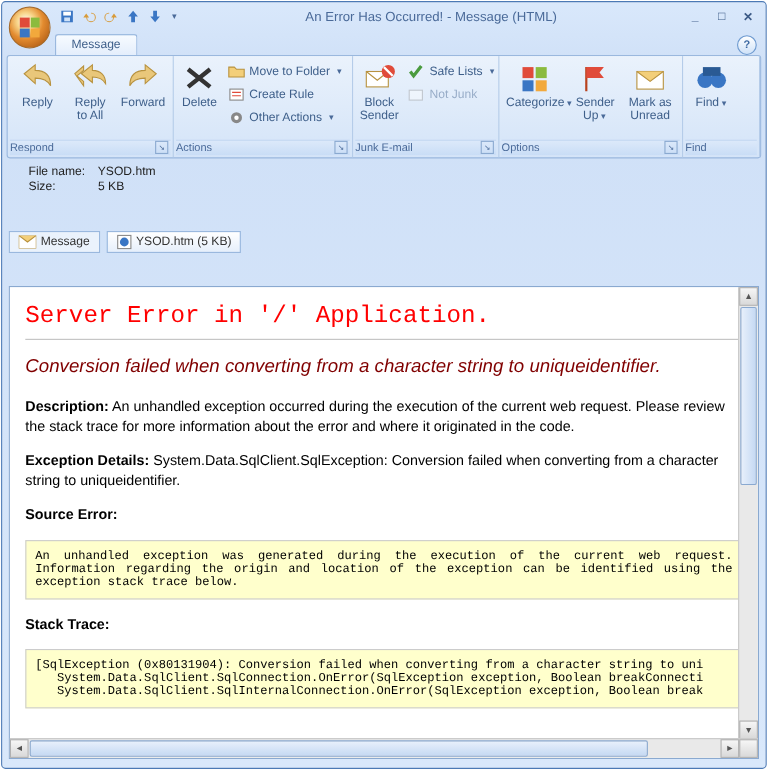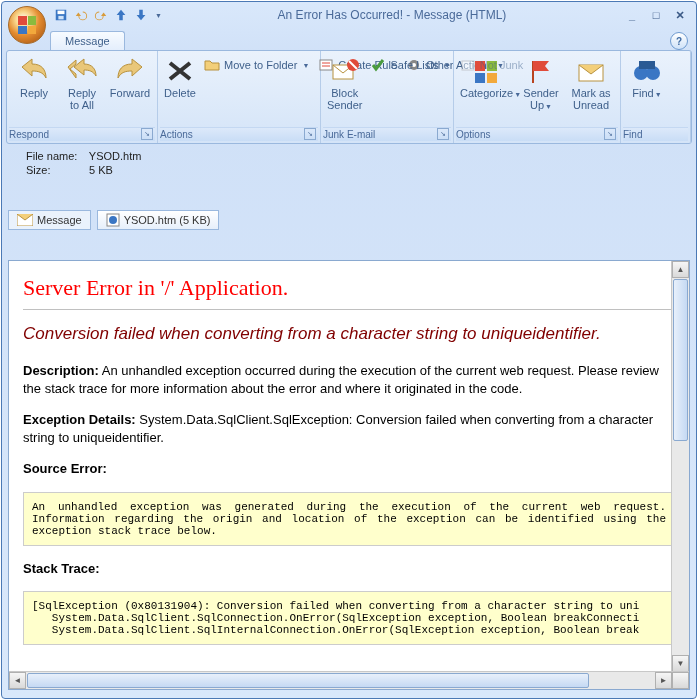--- a/index.html
+++ b/index.html
@@ -21,32 +21,32 @@
 .help-btn{position:absolute;right:8px;top:30px;width:16px;height:16px;border-radius:50%;border:1px solid #6f9bd0;color:#3e6aa3;font-weight:bold;font-size:10px;display:flex;align-items:center;justify-content:center;background:linear-gradient(#fff,#cfe2f8)}
 .ribbon{height:92px;margin:0 4px;background:linear-gradient(#eaf2fc,#d4e4f8);border:1px solid #9ab8de;border-radius:3px;display:flex}
 .group{border-right:1px solid #b5cce9;display:flex;flex-direction:column;padding:2px}
 .group-body{flex:1;display:flex;align-items:flex-start;gap:2px;padding:2px}
 .group-label{text-align:left;color:#4a6a99;font-size:10px;padding:1px 0;background:linear-gradient(#dce9fa,#c9ddf6);border-top:1px solid #c4d8f2;position:relative}
 .big-btn{width:48px;text-align:center;color:#3e5f8a;font-size:11px;padding:2px;border-radius:2px;cursor:pointer}
 .big-btn .ic{width:32px;height:28px;margin:0 auto 2px;display:flex;align-items:center;justify-content:center}
 .small-btn{display:flex;align-items:center;gap:4px;color:#3e5f8a;padding:2px 4px;border-radius:2px;cursor:pointer;white-space:nowrap}
 .small-btn .ic{width:16px;height:16px;flex:none}
 .dlaunch{position:absolute;right:2px;bottom:1px;width:10px;height:10px;border:1px solid #8aa9d0;font-size:7px;color:#4a6a99;display:flex;align-items:center;justify-content:center}
-.vstack{display:flex;flex-direction:row;gap:1px}
+.vstack{display:flex;flex-direction:column;gap:1px}
 .disabled{opacity:.45;pointer-events:none}
 svg{display:block}
 .info-bar{padding:6px 24px;color:#222}
 .info-bar div{margin-bottom:2px}
 .info-bar b{display:inline-block;width:60px;font-weight:normal}
 .attach-bar{margin:24px 4px 0;padding:2px;display:flex;gap:6px}
 .attach-tab{display:flex;align-items:center;gap:4px;border:1px solid #9ab8de;background:#eaf2fc;padding:2px 8px;color:#333}
 .attach-tab.sel{background:linear-gradient(#fff,#e6effb)}
 .content-pane{position:absolute;left:6px;right:6px;top:258px;bottom:8px;background:#fff;border:1px solid #8aa9d0}
 .content-inner{position:absolute;inset:0;overflow:hidden;padding:10px 14px}
-.ysod h1{font-family:Liberation Serif, serif;color:red;font-size:22px;font-weight:normal;margin:4px 0 8px}
+.ysod h1{font-family:Liberation Mono, monospace;color:red;font-size:22px;font-weight:normal;margin:4px 0 8px}
 .ysod hr{border:none;border-top:1px solid #c0c0c0;margin:0 0 14px}
 .ysod h2{font-family:Verdana,sans-serif;color:#800000;font-size:17px;font-style:italic;font-weight:normal;margin:0 0 18px}
 .ysod p{font-family:Verdana,sans-serif;font-size:13px;margin:0 0 14px;line-height:1.35}
 .ysod p b{font-weight:bold}
 .codebox{background:#ffffcc;border:1px solid #ccc;padding:8px;font-family:Consolas,"Courier New",monospace;font-size:11px;white-space:pre-wrap;margin-bottom:14px;text-align:justify}
 .codebox2{background:#ffffcc;border:1px solid #ccc;padding:8px;font-family:Consolas,"Courier New",monospace;font-size:11px;white-space:pre;overflow:hidden}
 .scroll-v{position:absolute;right:0;top:0;bottom:17px;width:17px;background:#e9e9e9;border-left:1px solid #c8c8c8}
 .scroll-h{position:absolute;left:0;right:0;bottom:0;height:17px;background:#e9e9e9;border-top:1px solid #c8c8c8}
 .scroll-btn{width:17px;height:17px;background:linear-gradient(#f6f6f6,#d9d9d9);border:1px solid #b0b0b0;box-sizing:border-box;display:flex;align-items:center;justify-content:center;color:#555;font-size:8px}
 .scroll-v .thumb{position:absolute;left:1px;right:1px;top:18px;height:160px;background:linear-gradient(90deg,#e8f0fb,#c5d9f3);border:1px solid #8aa9d0;border-radius:2px}

